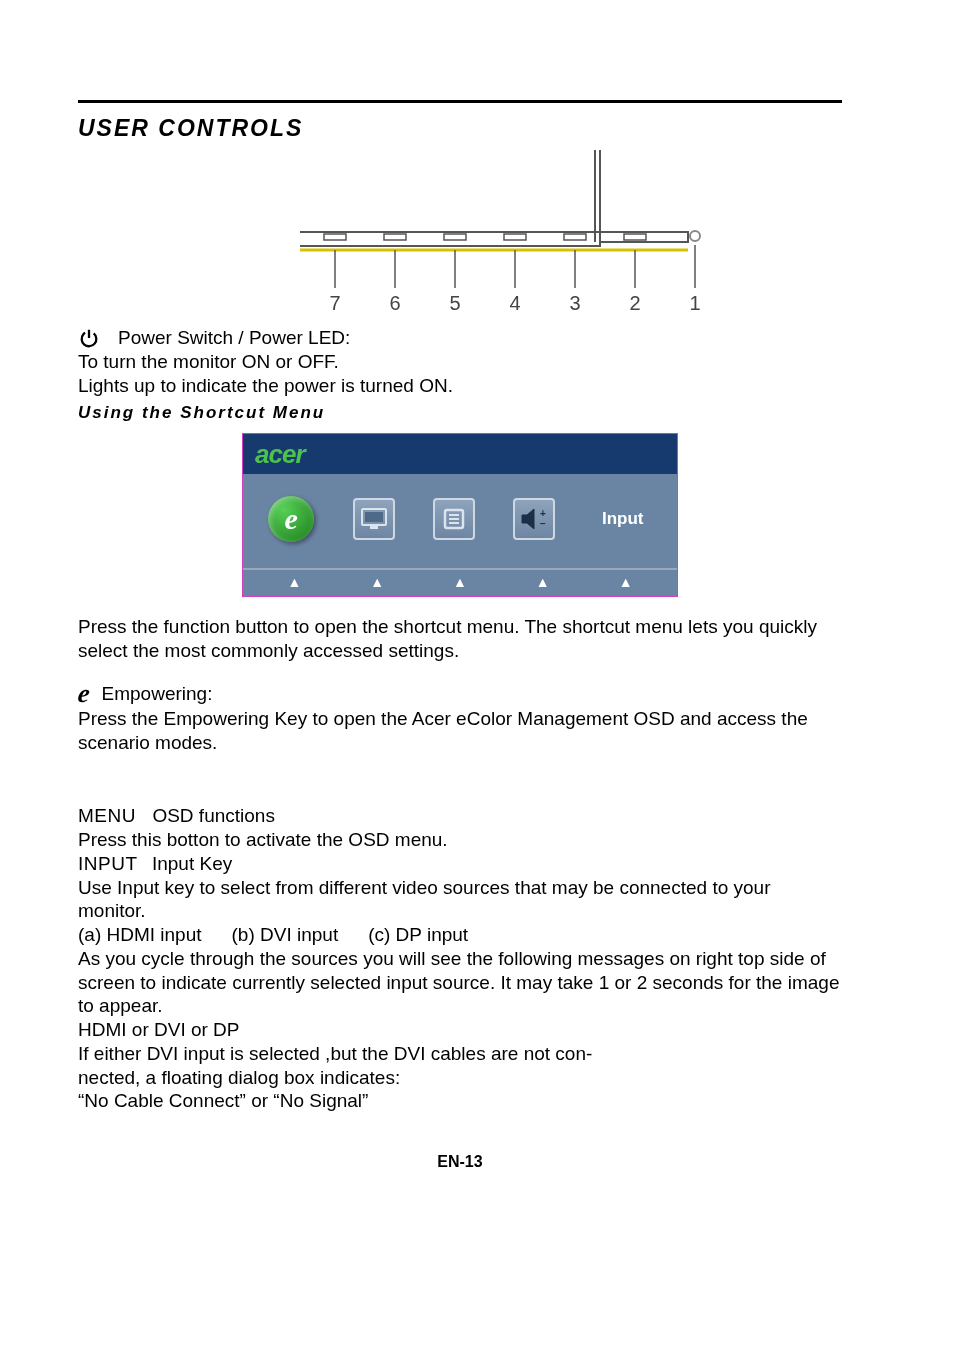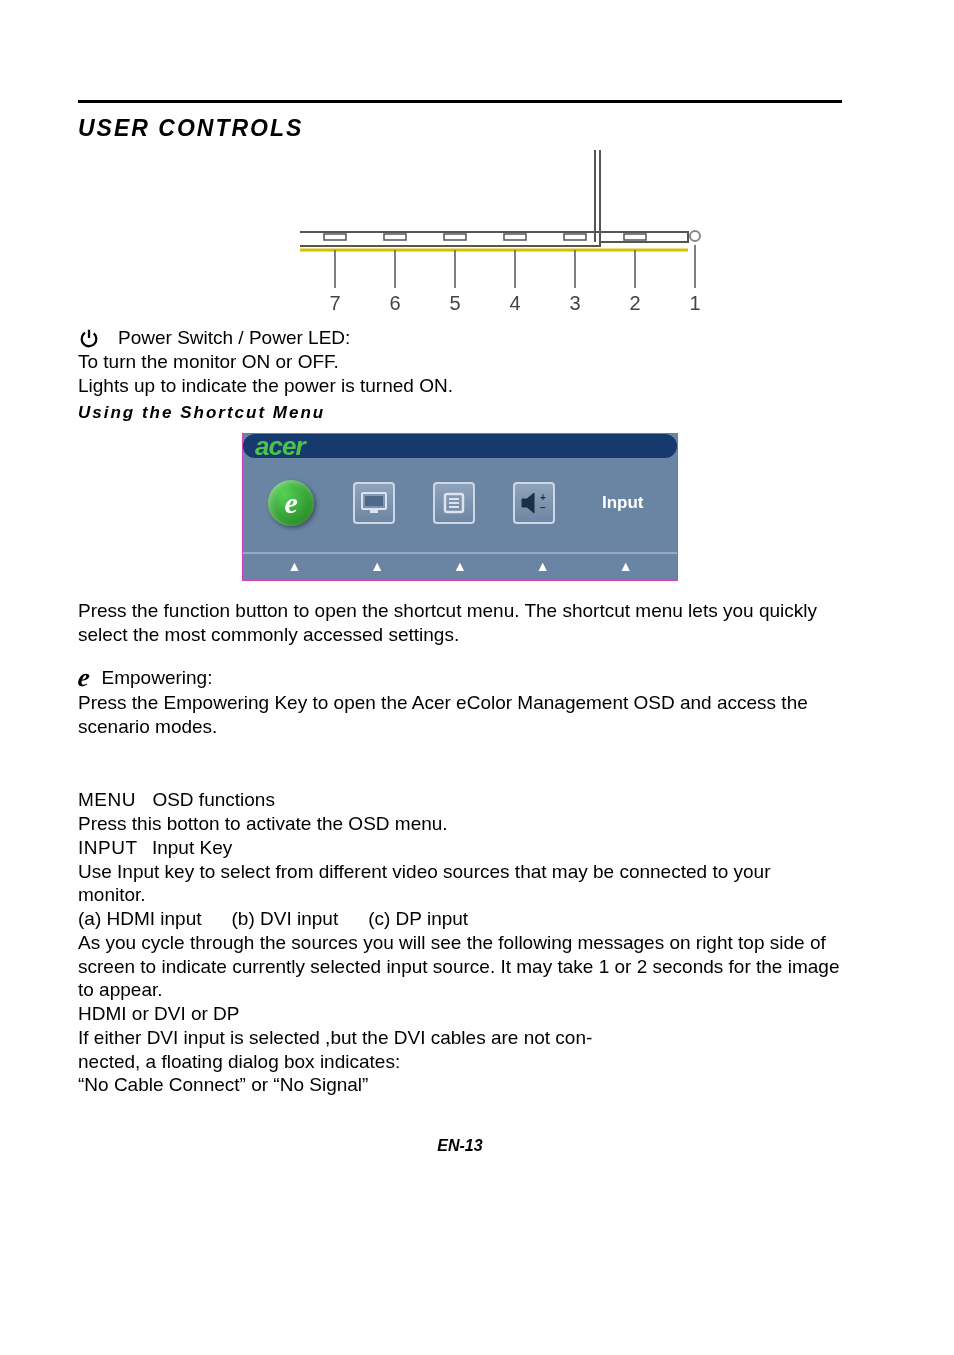--- a/index.html
+++ b/index.html
@@ -72,25 +72,24 @@
     justify-content:center;
     margin: 8px 0 18px 0;
   }
   .osd-box {
     width: 436px;
     border: 1px solid #d63fbf;
     background: #6a84a3;
   }
   .osd-header {
     background: #163a6e;
-    height: 24px;
+    height: 40px;
     display:flex;
     align-items:center;
     padding-left: 12px;
-    border-radius: 15px;
   }
   .acer-logo {
     color: #4cc34c;
     font-weight: 800;
     font-style: italic;
     font-size: 26px;
     font-family: Arial, sans-serif;
     letter-spacing: -1px;
   }
   .osd-icons {
@@ -143,21 +142,20 @@
     color: #fff;
     font-size: 14px;
   }
   .spacer { height: 50px; }
   .input-options { display:flex; gap: 30px; }
   .footer {
     text-align:center;
     font-weight:700;
     font-size:16px;
     margin-top: 40px;
-    font-style: italic;
   }
 </style>
 </head>
 <body>
 
 <div class="page">
   <div class="top-rule"></div>
 
   <div class="heading-1">USER CONTROLS</div>
 

